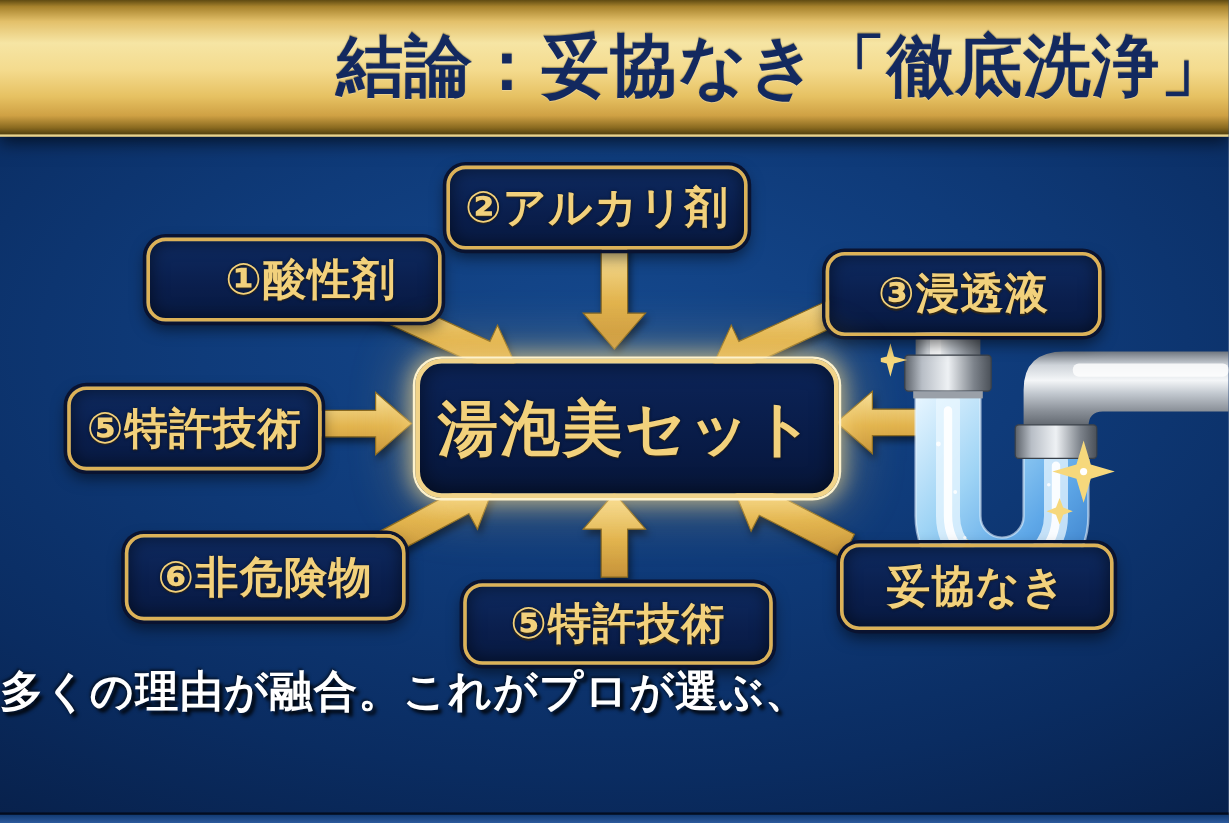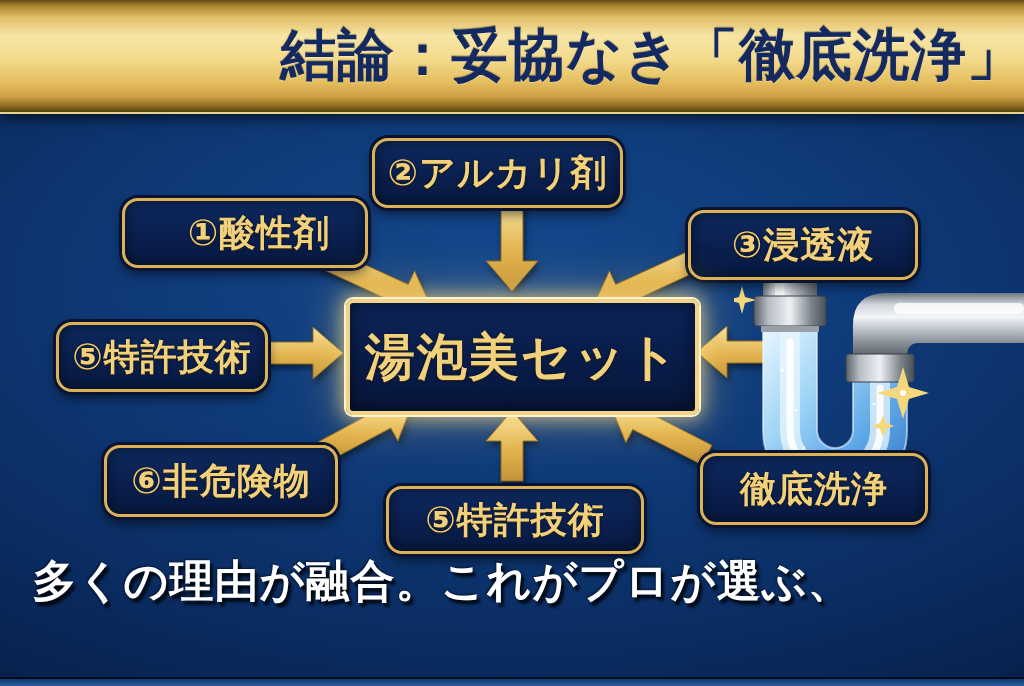--- a/index.html
+++ b/index.html
@@ -38,35 +38,35 @@
   .pos1{left:122px;top:198px;width:212px;height:64px;padding-left:28px;}
   .pos2{left:372px;top:138px;width:245px;height:64px;}
   .pos3{left:688px;top:210px;width:224px;height:64px;}
   .pos4{left:56px; top:322px;width:206px;height:64px;}
   .pos5{left:700px;top:453px;width:222px;height:66px;}
   .pos6{left:104px;top:445px;width:228px;height:66px;}
   .pos7{left:386px;top:486px;width:252px;height:62px;}
   
   .centerbox{
     position:absolute;left:346px;top:299px;width:345px;height:108px;z-index:4;
-    border-radius:7px;border:4px solid #f1d389;
+    border-radius:22px;border:4px solid #f1d389;
     background:linear-gradient(180deg,#0c2458 0%,#081a44 70%,#071638 100%);
     box-shadow:0 0 0 2px #fdf2cd,0 0 18px 4px rgba(250,220,140,.65),
       0 0 45px 10px rgba(245,205,110,.3),inset 0 0 18px rgba(0,0,0,.55);
     display:flex;align-items:center;justify-content:center;
   }
   .centerbox .gold{font-size:50px;letter-spacing:2px;}
   
   #arrows{position:absolute;left:0;top:0;z-index:2;}
   .arrow{filter:drop-shadow(2px 4px 3px rgba(0,0,0,.5));}
   #pipe{position:absolute;left:734px;top:252px;z-index:3;}
   
   .footer{
     position:absolute;left:0;top:552px;width:885px;z-index:4;
-    text-align:center;color:#ffffff;font-weight:900;font-size:44px;
+    text-align:left;color:#ffffff;font-weight:900;font-size:36px;
     line-height:1.32;letter-spacing:1px;
     text-shadow:3px 4px 3px rgba(0,0,0,.85),-1px -1px 2px rgba(0,0,0,.5);
   }
   .bottom-strip{
     position:absolute;left:0;bottom:0;width:1024px;height:7px;z-index:5;
     background:linear-gradient(180deg,#123a72,#2d5b9e);
     box-shadow:0 -2px 0 rgba(2,8,20,.8);
   }
 </style>
 </head>
@@ -164,21 +164,21 @@
 <div class="fbox pos2">
   <span class="gold">②アルカリ剤</span>
 </div>
 <div class="fbox pos3">
   <span class="gold">③浸透液</span>
 </div>
 <div class="fbox pos4">
   <span class="gold">⑤特許技術</span>
 </div>
 <div class="fbox pos5">
-  <span class="gold">徹底洗浄</span>
+  <span class="gold">妥協なき</span>
 </div>
 <div class="fbox pos6">
   <span class="gold">⑥非危険物</span>
 </div>
 <div class="fbox pos7">
   <span class="gold">⑤特許技術</span>
 </div>
 
 <div class="centerbox">
   <span class="gold">湯泡美セット</span>

